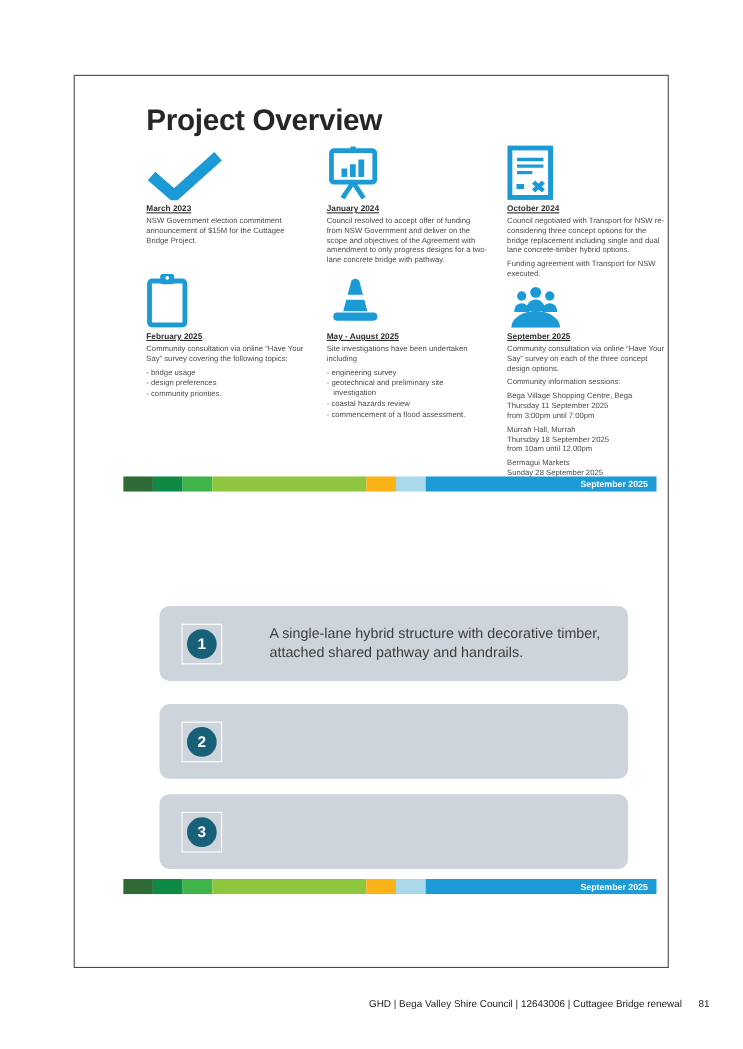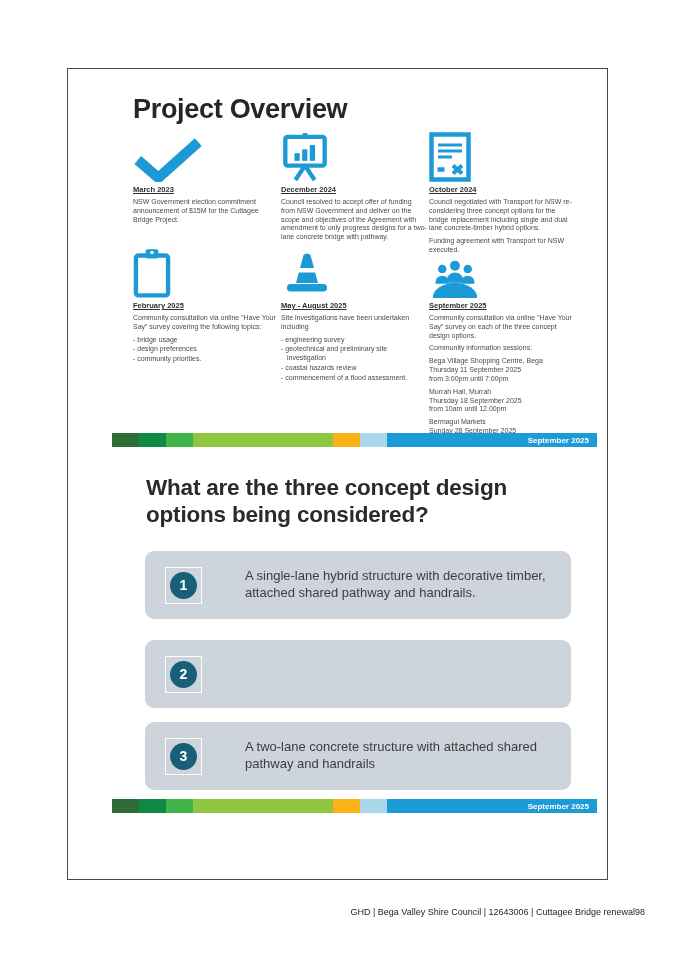--- a/index.html
+++ b/index.html
@@ -18,21 +18,21 @@
 
   .page-title {
     position:absolute; left:133px; top:94px;
     font-size:27px; font-weight:bold; color:#262626; letter-spacing:-0.3px;
   }
 
   
   .timeline {
     position:absolute; left:133px; top:133px; width:466px;
     display:grid; grid-template-columns:146px 146px 146px;
-    column-gap:2px; grid-template-rows:116px auto;
+    column-gap:18px; grid-template-rows:116px auto;
   }
   .tl-cell { overflow:visible; }
   .icon-slot { height:49px; display:flex; align-items:flex-end; margin-bottom:3px; }
   .tl-date {
     font-size:7.5px; font-weight:bold; color:#2e2e2e;
     text-decoration:underline; margin-bottom:4px;
   }
   .tl-cell p {
     font-size:7px; line-height:1.26; color:#4a4a4a; margin:0 0 4px 0;
     white-space:pre-line;
@@ -81,21 +81,21 @@
     color:#ffffff; font-size:14px; font-weight:600;
   }
   .option-text {
     margin-left:43px; width:320px;
     font-size:13px; line-height:1.3; color:#3d3d3d;
   }
 
   
   .footer {
     position:absolute; top:907px; right:30px;
-    display:flex; align-items:baseline;
+    display:flex; gap:15px; align-items:baseline;
     font-size:9px; color:#1f1f1f;
   }
 </style>
 </head>
 <body>
 
 <div class="canvas">
 
   <div class="page-frame"></div>
 
@@ -122,21 +122,21 @@
             <rect x="45" y="0" width="10" height="10" fill="currentColor"></rect>
             <rect x="9" y="8" width="82" height="60" rx="5" fill="none" stroke="currentColor" stroke-width="9"></rect>
             <rect x="28" y="42" width="11" height="16" fill="currentColor"></rect>
             <rect x="44" y="34" width="11" height="24" fill="currentColor"></rect>
             <rect x="60" y="25" width="11" height="33" fill="currentColor"></rect>
             <path d="M50 68 L30 98" stroke="currentColor" stroke-width="9"></path>
             <path d="M50 68 L70 98" stroke="currentColor" stroke-width="9"></path>
           </svg>
         </span>
       </div>
-      <div class="tl-date">December 2024</div>
+      <div class="tl-date">January 2024</div>
       <p>Council resolved to accept offer of funding from NSW Government and deliver on the scope and objectives of the Agreement with amendment to only progress designs for a two-lane concrete bridge with pathway.</p>
     </div>
 
     <div class="tl-cell">
       <div class="icon-slot">
         <span class="icon" style="color: rgb(28, 154, 214);">
           <svg width="42" height="50" viewBox="0 0 84 100">
             <rect x="5" y="5" width="74" height="90" fill="none" stroke="currentColor" stroke-width="9"></rect>
             <path d="M18 26 H66" stroke="currentColor" stroke-width="6"></path>
             <path d="M18 38 H66" stroke="currentColor" stroke-width="6"></path>
@@ -218,50 +218,48 @@
   <div class="banner banner-1">
     <div class="seg seg-s" style="background: rgb(46, 107, 53);"></div>
     <div class="seg seg-s" style="background: rgb(15, 138, 68);"></div>
     <div class="seg seg-s" style="background: rgb(63, 181, 73);"></div>
     <div class="seg seg-l" style="background: rgb(143, 198, 64);"></div>
     <div class="seg seg-s" style="background: rgb(251, 178, 23);"></div>
     <div class="seg seg-s" style="background: rgb(169, 216, 235);"></div>
     <div class="seg seg-label" style="background: rgb(29, 155, 215);">September 2025</div>
   </div>
 
-  <h2 class="section-heading">What are the three concept design options being considered?</h2>
 
   <div class="option-card card-1" style="background: rgb(206, 212, 219);">
     <div class="num-badge">
       <div class="num-circle" style="background: rgb(24, 95, 120);">1</div>
     </div>
     <div class="option-text">A single-lane hybrid structure with decorative timber, attached shared pathway and handrails.</div>
   </div>
 
   <div class="option-card card-2" style="background: rgb(206, 212, 219);">
     <div class="num-badge">
       <div class="num-circle" style="background: rgb(24, 95, 120);">2</div>
     </div>
   </div>
 
   <div class="option-card card-3" style="background: rgb(206, 212, 219);">
     <div class="num-badge">
       <div class="num-circle" style="background: rgb(24, 95, 120);">3</div>
     </div>
-    <div class="option-text">A two-lane concrete structure with attached shared pathway and handrails</div>
   </div>
 
   <div class="banner banner-2">
     <div class="seg seg-s" style="background: rgb(46, 107, 53);"></div>
     <div class="seg seg-s" style="background: rgb(15, 138, 68);"></div>
     <div class="seg seg-s" style="background: rgb(63, 181, 73);"></div>
     <div class="seg seg-l" style="background: rgb(143, 198, 64);"></div>
     <div class="seg seg-s" style="background: rgb(251, 178, 23);"></div>
     <div class="seg seg-s" style="background: rgb(169, 216, 235);"></div>
     <div class="seg seg-label" style="background: rgb(29, 155, 215);">September 2025</div>
   </div>
 
   <div class="footer">
     <span>GHD | Bega Valley Shire Council | 12643006 | Cuttagee Bridge renewal</span>
-    <span>98</span>
+    <span>81</span>
   </div>
 
 </div>
 
 </body></html>

